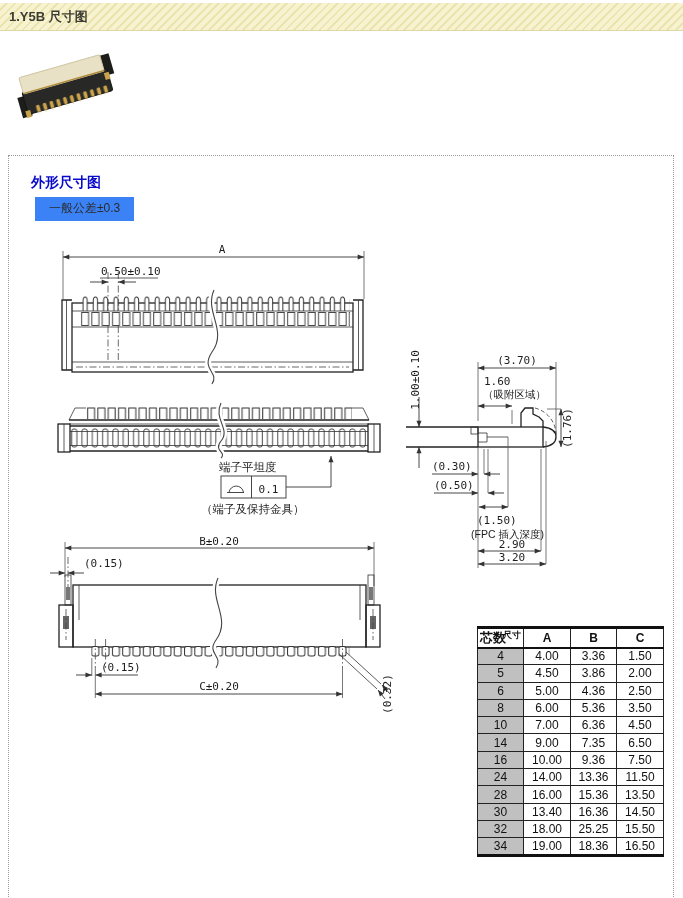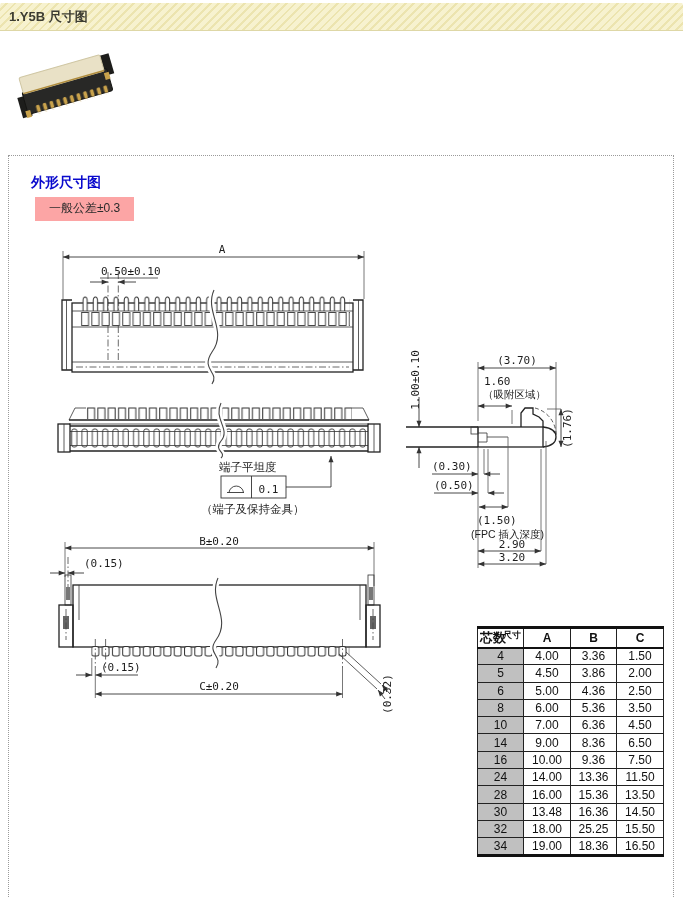--- a/index.html
+++ b/index.html
@@ -19,21 +19,21 @@
   
   .photo { position:absolute; left:14px; top:50px; }
 
   
   .panel {
     position:absolute; left:8px; top:155px; width:666px; height:762px;
     border:1px dotted #9a9a9a; background:#fff;
   }
   .panel-title { position:absolute; left:31px; top:174px; font-size:14px; font-weight:bold; color:#0a0acd;text-align:center; }
   .tolerance-chip {
-    position:absolute; left:35px; top:197px; background:#fca5a5; color:#2b2b2b;
+    position:absolute; left:35px; top:197px; background:#3b82f6; color:#2b2b2b;
     font-size:12px; padding:3px 14px 4px 14px;
   }
 
   
   .drawing-svg { position:absolute; left:0; top:0; pointer-events:none; }
   .drawing-svg text { font-family:"DejaVu Sans Mono","Liberation Mono",monospace; font-size:11px; fill:#1d1d1d; }
   .drawing-svg text.cjk { font-family:"Liberation Sans",sans-serif; font-size:11.5px; }
   .drawing-svg text.cjk-small { font-family:"Liberation Sans",sans-serif; font-size:10.5px; }
   .dim { stroke:#333; stroke-width:0.9; fill:none; }
   .ext { stroke:#555; stroke-width:0.8; fill:none; }
@@ -322,21 +322,21 @@
       </tr>
         <tr>
         <td class="pins">10</td>
         <td>7.00</td>
         <td>6.36</td>
         <td>4.50</td>
       </tr>
         <tr>
         <td class="pins">14</td>
         <td>9.00</td>
-        <td>8.36</td>
+        <td>7.35</td>
         <td>6.50</td>
       </tr>
         <tr>
         <td class="pins">16</td>
         <td>10.00</td>
         <td>9.36</td>
         <td>7.50</td>
       </tr>
         <tr>
         <td class="pins">24</td>
@@ -345,21 +345,21 @@
         <td>11.50</td>
       </tr>
         <tr>
         <td class="pins">28</td>
         <td>16.00</td>
         <td>15.36</td>
         <td>13.50</td>
       </tr>
         <tr>
         <td class="pins">30</td>
-        <td>13.48</td>
+        <td>13.40</td>
         <td>16.36</td>
         <td>14.50</td>
       </tr>
         <tr>
         <td class="pins">32</td>
         <td>18.00</td>
         <td>25.25</td>
         <td>15.50</td>
       </tr>
         <tr>

